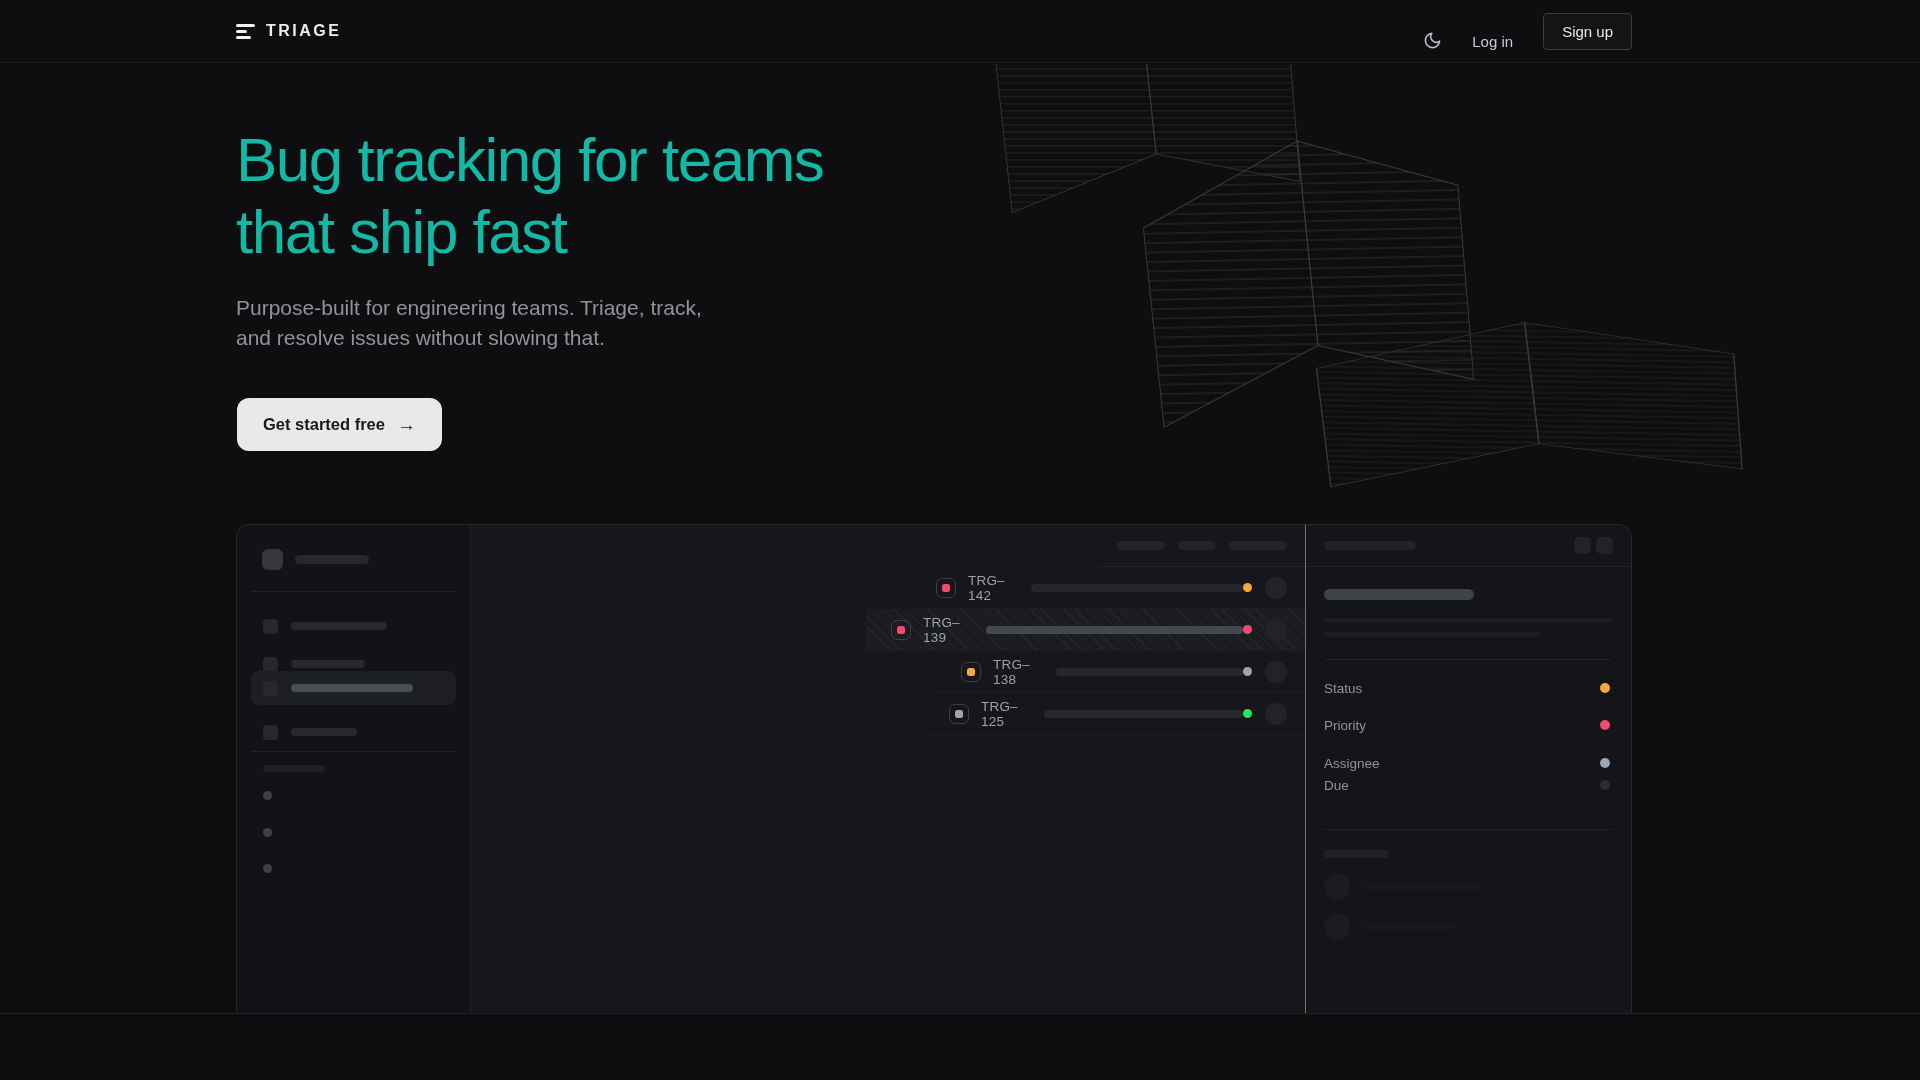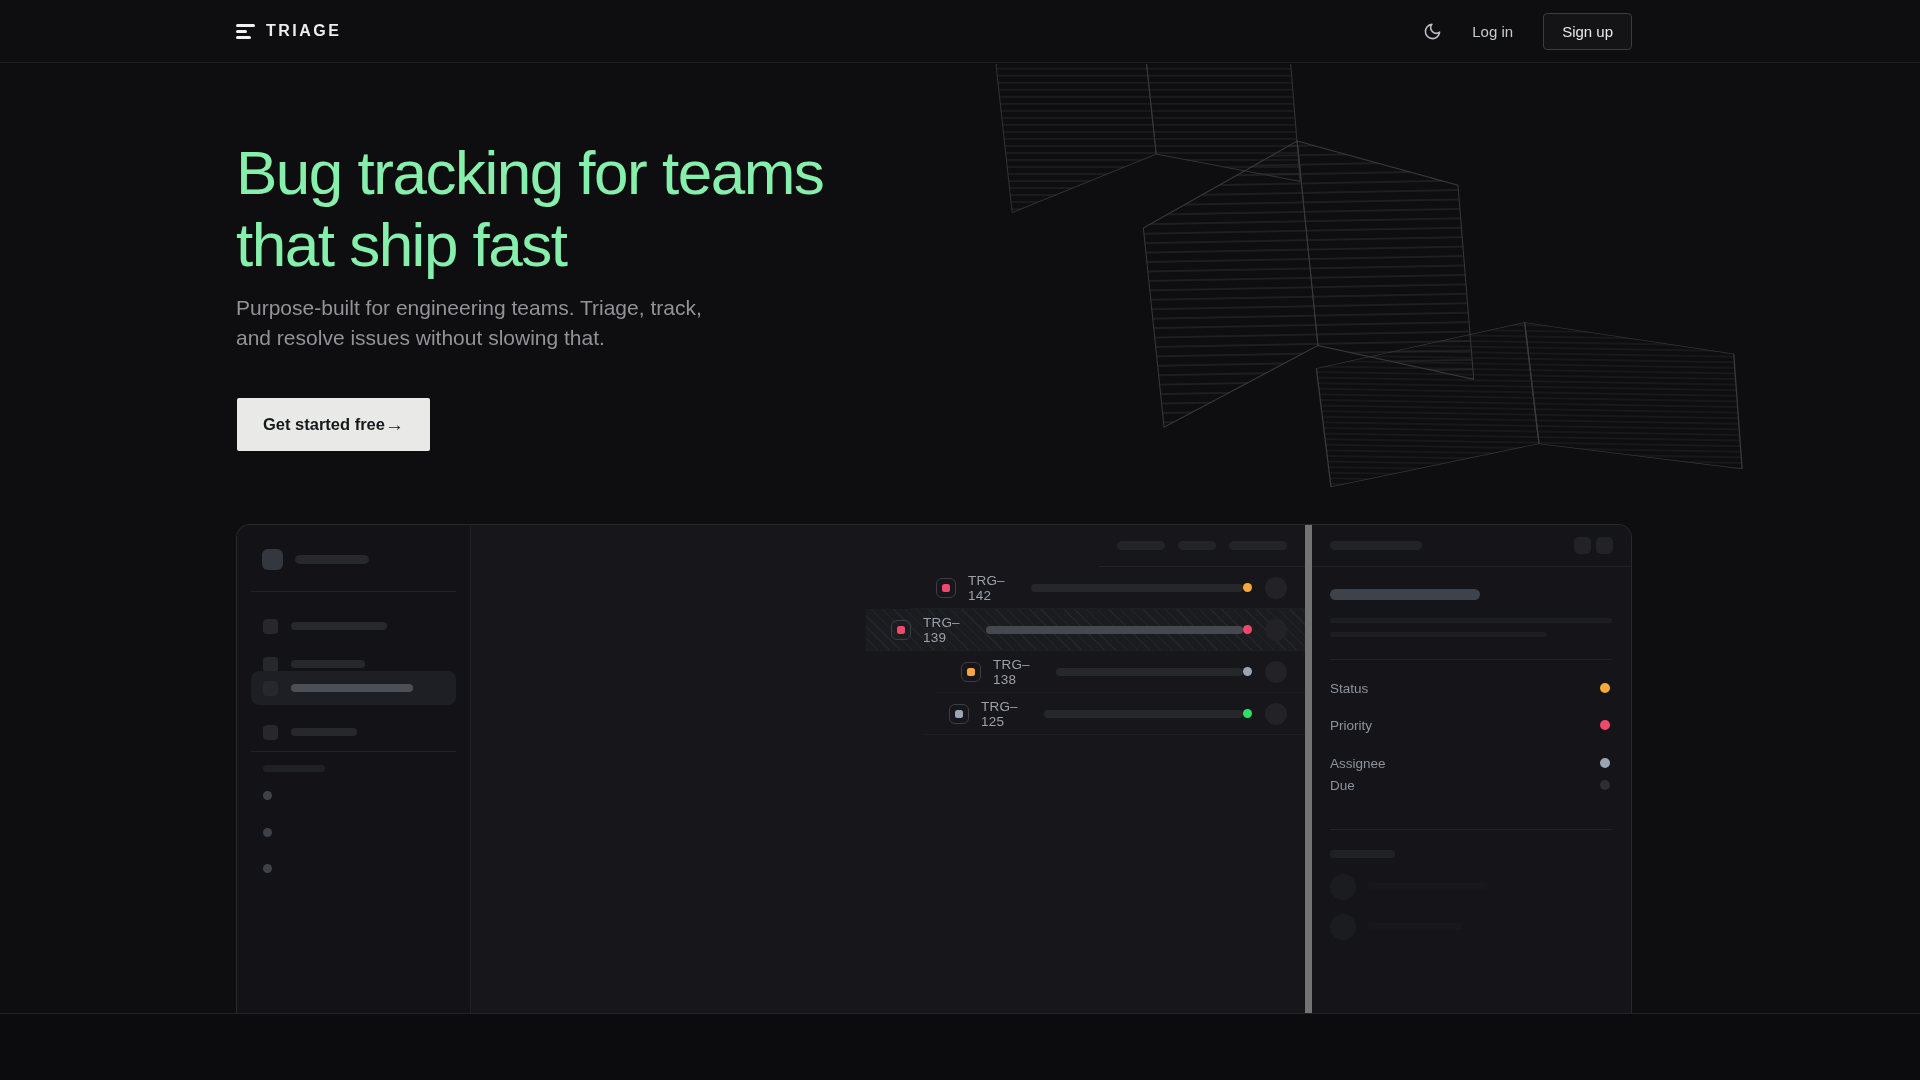--- a/index.html
+++ b/index.html
@@ -11,40 +11,40 @@
   .nav { position:absolute; top:0; left:0; width:1920px; height:63px;
          border-bottom:1px solid #1e1e21; display:flex; align-items:center;
          justify-content:space-between; padding:0 288px 0 236px; z-index:5; }
   .brand { display:flex; align-items:center; gap:11px; cursor:pointer; }
   .brand-icon { display:flex; flex-direction:column; gap:3px; width:19px; }
   .brand-icon span { height:3px; border-radius:1.5px; background:#f1f1f3; }
   .brand-icon span:nth-child(1){ width:19px; }
   .brand-icon span:nth-child(2){ width:11px; }
   .brand-icon span:nth-child(3){ width:15px; }
   .brand-name { color:#ededf0; font-size:16px; font-weight:700; letter-spacing:2.5px; }
-  .nav-right { display:flex; align-items:center; gap:30px; }
+  .nav-right { display:flex; align-items:flex-end; gap:30px; }
   .moon-btn { background:none; border:none; cursor:pointer; display:flex; align-items:center; }
   .login { color:#c7cacf; font-size:15px; cursor:pointer; text-decoration:none; }
   .signup { background:#141416; color:#e9e9eb; font-size:15px; padding:9px 18px;
             border:1px solid #3b3b40; border-radius:4px; cursor:pointer; }
 
   
   .wireframe-wrap { position:absolute; left:990px; top:64px; width:930px; height:480px;
                     overflow:hidden; pointer-events:none; }
   .wireframe-wrap svg { overflow:visible; }
 
   
   .hero-heading { position:absolute; left:236px; top:124px; width:660px;
-                  color:#86efac; font-size:62px; line-height:1.16; font-weight:500;
-                  letter-spacing:-1.5px;margin-top:13px; }
+                  color:#14b8a6; font-size:62px; line-height:1.16; font-weight:500;
+                  letter-spacing:-1.5px; }
   .hero-sub { position:absolute; left:236px; top:293px; width:470px;
               color:#929298; font-size:21px; line-height:30px; font-weight:400; }
   .cta { position:absolute; left:237px; top:398px; height:53px; padding:0 26px;
-         display:inline-flex; align-items:center; background:#e9e9e8;
-         border:none; border-radius:2px; cursor:pointer;
+         display:inline-flex; align-items:center; gap:12px; background:#e9e9e8;
+         border:none; border-radius:12px; cursor:pointer;
          color:#17181a; font-size:16.5px; font-weight:700;
          font-family:"Liberation Sans", sans-serif; }
   .cta .arrow { font-size:19px; font-weight:400; line-height:1; }
 
   
   .mockup { position:absolute; left:236px; top:524px; width:1396px; height:489px;
             background:#131316; border:1px solid #29292d; border-bottom:none;
             border-radius:14px 14px 0 0; display:flex; overflow:hidden; }
 
   
@@ -81,21 +81,21 @@
   .issue-id { color:#9ba1a9; font-size:13.5px; margin-left:12px; width:55px; flex:none;
               letter-spacing:0.2px; }
   .sk-bar { height:8px; border-radius:4px; background:#26272b; margin-left:8px; }
   .issue-row.selected .sk-bar { background:#45484e; }
   .row-spacer { flex:1; }
   .status-dot { width:9px; height:9px; border-radius:50%; flex:none; }
   .row-avatar { width:22px; height:22px; border-radius:50%; background:#222227;
                 flex:none; margin-left:13px; }
 
   
-  .mk-panel { width:326px; flex:none; border-left:7px solid #737373;
+  .mk-panel { width:326px; flex:none; border-left:1px solid #737373;
               background:#151519; position:relative; }
   .panel-header { height:42px; border-bottom:1px solid #222226; display:flex;
                   align-items:center; justify-content:space-between; padding:0 18px; }
   .panel-hdr-bar { width:92px; height:9px; border-radius:4.5px; background:#222327; }
   .panel-hdr-btns { display:flex; gap:5px; }
   .panel-hdr-btns span { width:17px; height:17px; border-radius:5px; background:#222327; }
   .panel-title { position:absolute; left:18px; top:64px; width:150px; height:11px;
                  border-radius:5.5px; background:#3e424a; }
   .panel-line1 { position:absolute; left:18px; right:19px; top:93px; height:5px;
                  border-radius:2.5px; background:#1d1e22; }

